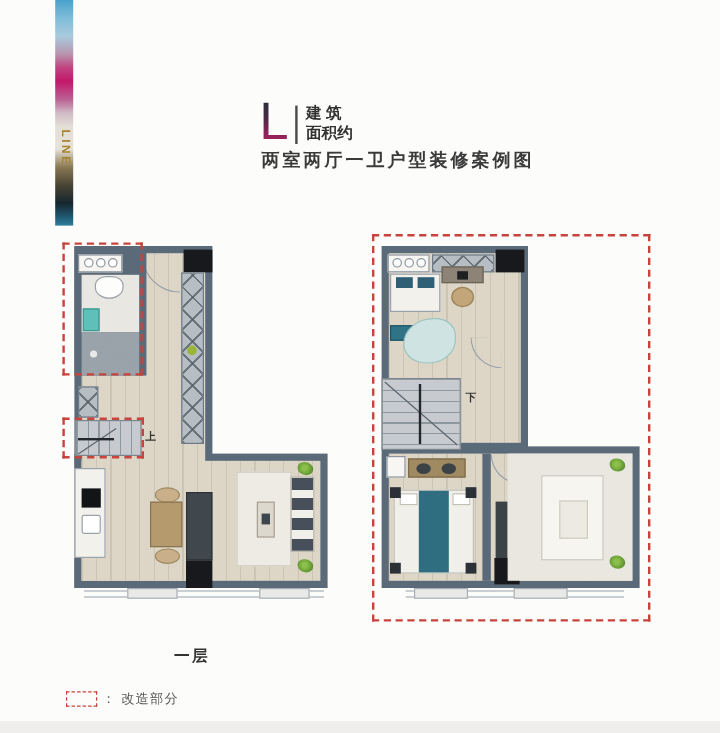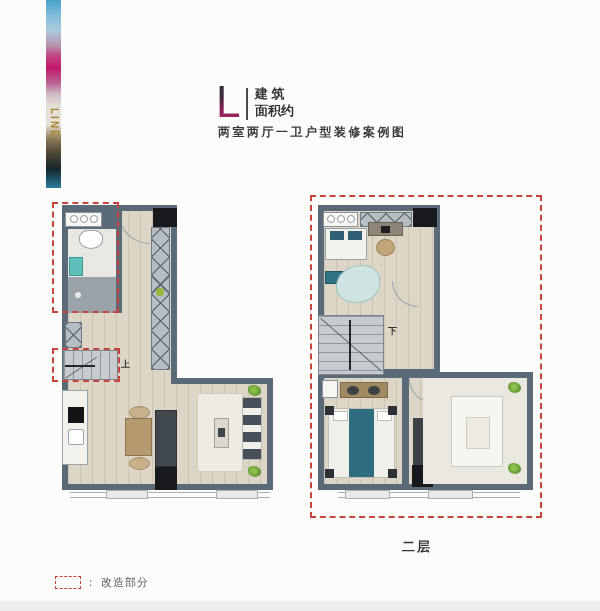--- a/index.html
+++ b/index.html
@@ -17,21 +17,21 @@
     color:#a8842e;font-size:10px;font-weight:bold;letter-spacing:2px;line-height:12px;}
 
   
   .type-letter{left:216px;top:82px;font-size:44px;line-height:40px;font-weight:400;
     background:linear-gradient(180deg,#25303c 0%,#472a44 40%,#8e2258 72%,#aa2368 100%);
     -webkit-background-clip:text;background-clip:text;color:transparent;}
   .title-divider{left:246px;top:88px;width:2px;height:32px;background:#4a4a4a;}
   .area-labels{left:255px;top:85px;font-size:13px;font-weight:bold;color:#333;line-height:17px;white-space:nowrap;}
   .area-value{left:303px;top:76px;font-size:40px;font-weight:600;color:#2b2b2b;letter-spacing:-1px;line-height:44px;}
   .area-value sup{font-size:20px;font-weight:600;}
-  .subtitle{left:218px;top:124px;font-size:12px;font-weight:bold;color:#3a3a3a;letter-spacing:2.5px;white-space:nowrap;}
+  .subtitle{left:218px;top:124px;font-size:15px;font-weight:bold;color:#3a3a3a;letter-spacing:2.5px;white-space:nowrap;}
 
   
   .wall{background:#5b6a78;}
   .wood{background-color:#ddd6c7;
     background-image:repeating-linear-gradient(90deg,rgba(160,150,130,.28) 0 1px,transparent 1px 12px);}
   .hatch{background-color:#b6bdc3;border:1px solid #6d7a85;box-sizing:border-box;
     background-image:
       repeating-linear-gradient(45deg,rgba(80,92,102,.75) 0 1.5px,transparent 1.5px 13px),
       repeating-linear-gradient(-45deg,rgba(80,92,102,.75) 0 1.5px,transparent 1.5px 13px);}
   .stairs{background-color:#c7cbd0;border:1px solid #7a858d;box-sizing:border-box;
@@ -180,21 +180,21 @@
       <div class="abs" style="left:14px;top:20px;width:22px;height:30px;background:#eceae2;border:1px solid #cfccc0;"></div>
     </div>
     <div class="abs plant" style="left:198px;top:187px;width:13px;height:11px;"></div>
     <div class="abs plant" style="left:198px;top:268px;width:13px;height:11px;"></div>
 
     <div class="abs" style="left:28px;top:297px;width:182px;height:4px;border-top:1px solid #a8b0b6;border-bottom:1px solid #a8b0b6;"></div>
     <div class="abs" style="left:35px;top:295px;width:45px;height:9px;background:#e9e9e7;border:1px solid #a8b0b6;box-sizing:border-box;"></div>
     <div class="abs" style="left:118px;top:295px;width:45px;height:9px;background:#e9e9e7;border:1px solid #a8b0b6;box-sizing:border-box;"></div>
   </div>
 
-  <div class="abs floor-label" style="left:357px;top:538px;">二层</div>
+  <div class="abs floor-label" style="left:100px;top:538px;">一层</div>
 
   <div class="abs legend">
     <span class="legend-swatch"></span>
     <span class="legend-text">：</span>
     <span class="legend-text">改造部分</span>
   </div>
 
   <div class="abs bottom-strip"></div>
 </div>
 

